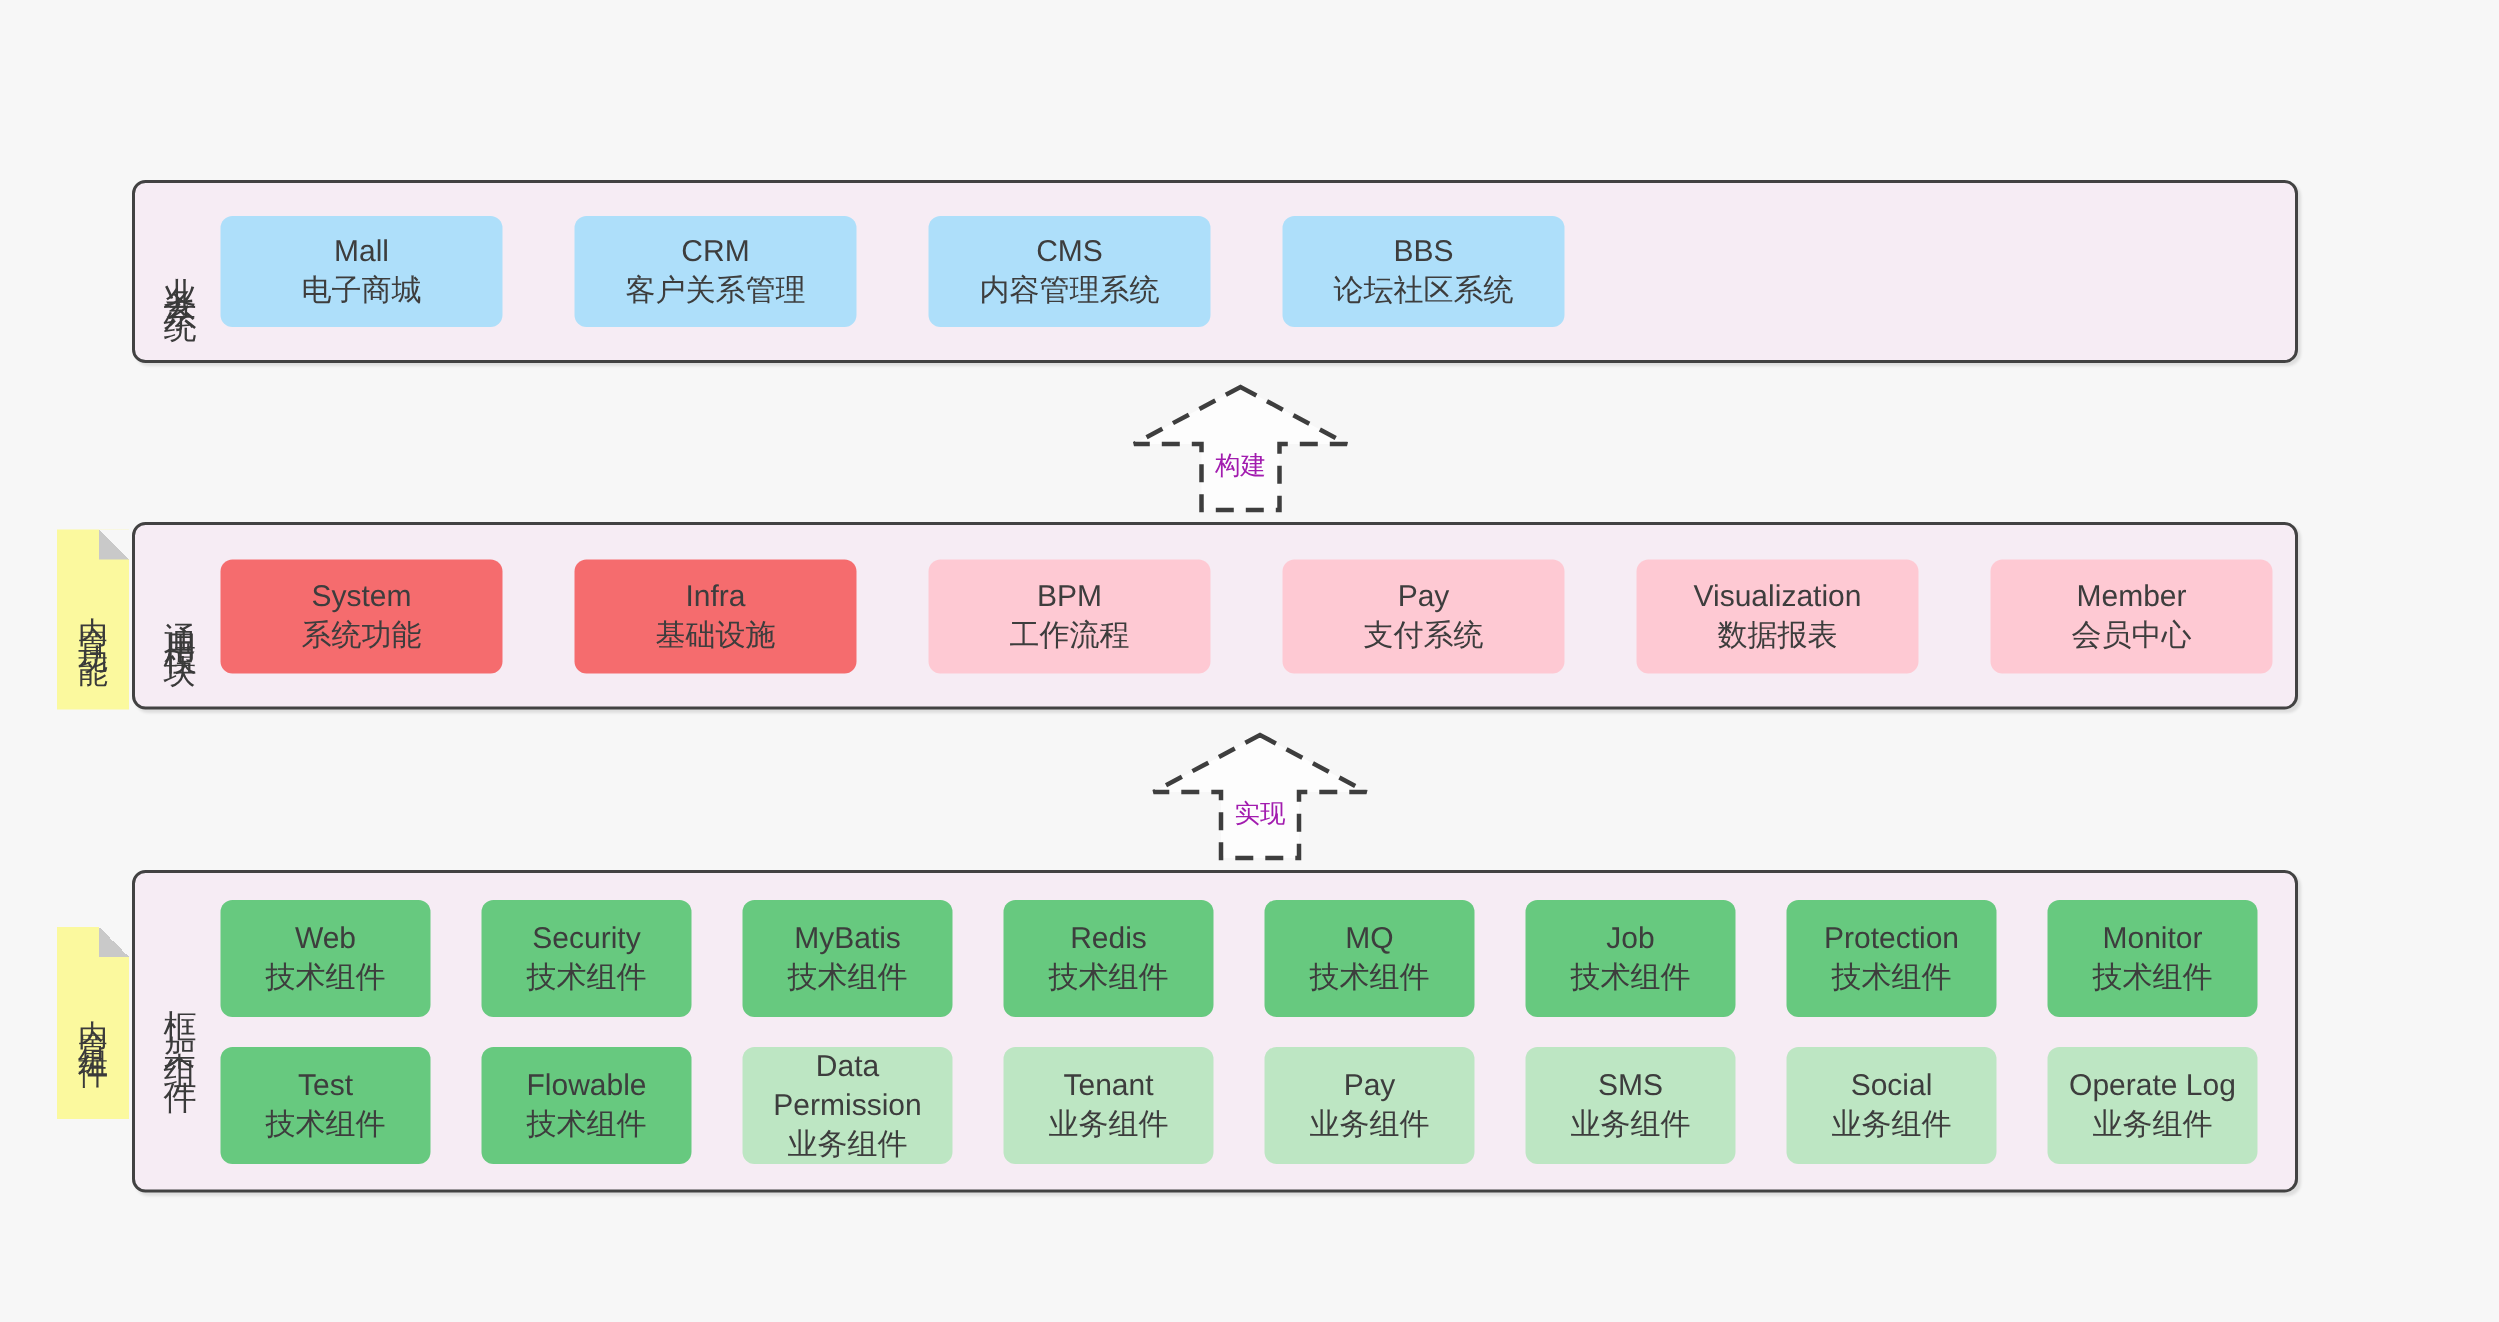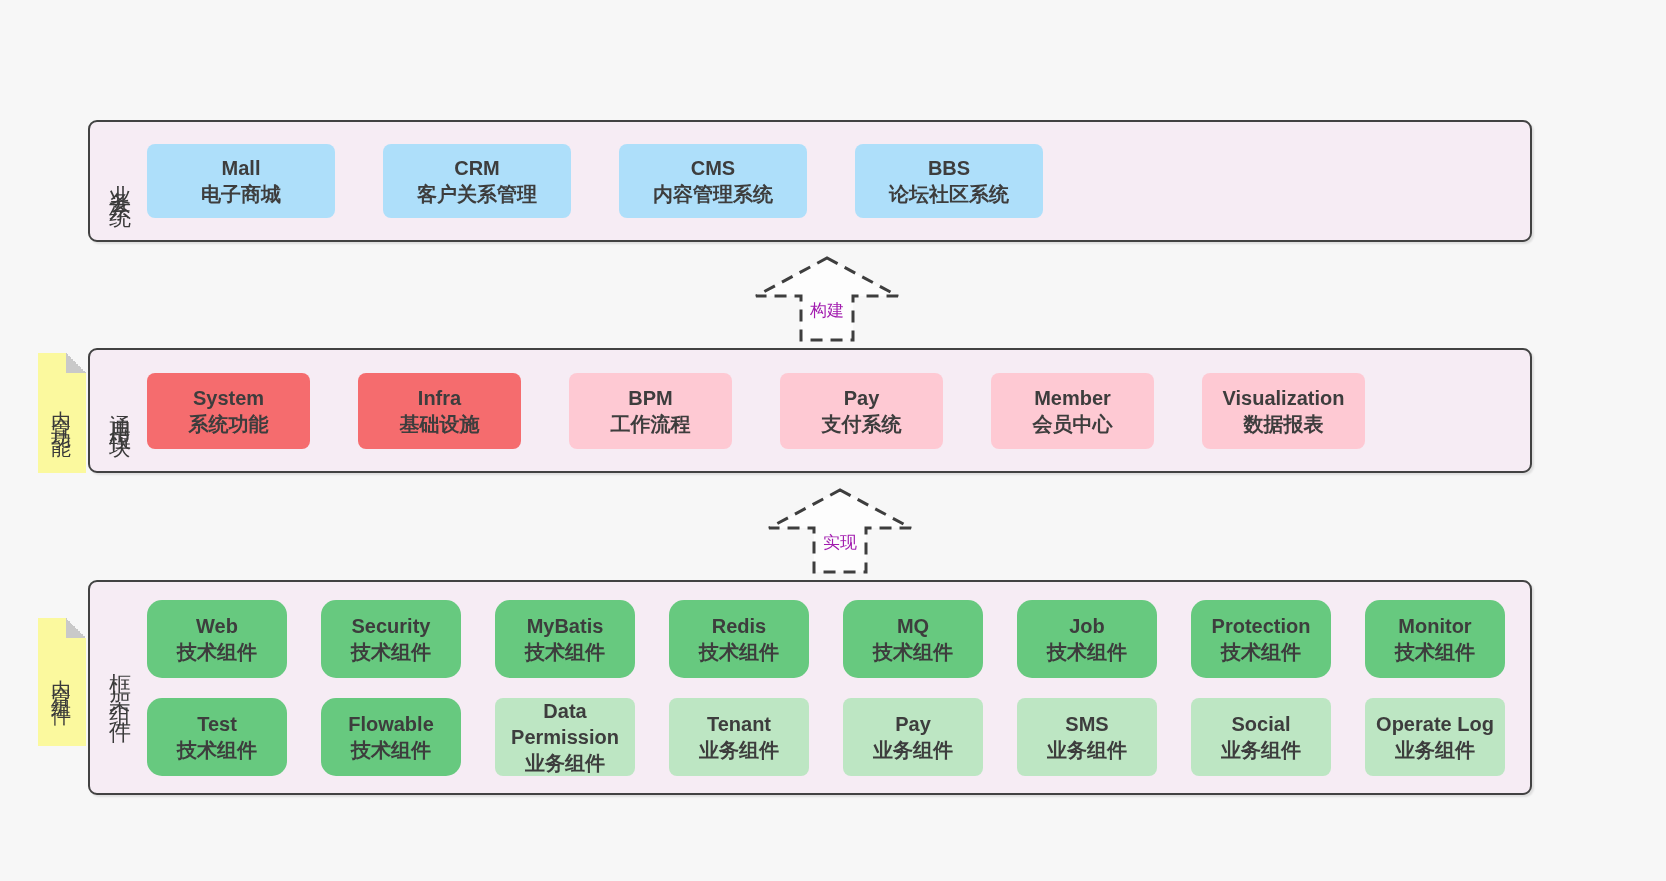--- a/index.html
+++ b/index.html
@@ -26,34 +26,34 @@
     writing-mode:vertical-rl;text-orientation:upright;
     font-size:22px;color:#3a3a3a;
   }
   .v-label.sp-s{letter-spacing:7px;}
   .v-label.sp-l{letter-spacing:16px;}
   .rows{
     position:absolute;left:0;top:0;right:0;bottom:0;
     display:flex;flex-direction:column;justify-content:center;
     gap:20px;padding-left:57px;box-sizing:border-box;
   }
-  .box-row{display:flex;gap:48px;font-weight:bold;}
+  .box-row{display:flex;gap:48px;}
   .section-3 .box-row{gap:34px;}
   .box{
     border-radius:8px;display:flex;flex-direction:column;
     align-items:center;justify-content:center;
     text-align:center;font-size:20px;line-height:26px;
   }
   .section-1 .box{width:188px;height:74px;}
-  .section-2 .box{width:163px;height:76px;}
+  .section-2 .box{width:188px;height:76px;}
   .section-3 .box{width:140px;height:78px;}
   .v-blue{background:var(--blue,#aedffa);}
   .v-red{background:var(--red,#f56c6e);}
   .v-pink{background:var(--pink,#fec9d3);}
-  .v-green{background:var(--green,#67c97f);border-radius:15px;}
+  .v-green{background:var(--green,#67c97f);}
   .v-green-light{background:var(--green_light,#bde6c3);}
   .note{
     position:absolute;left:38px;width:48px;
     background:var(--yellow,#fbf99e);
     display:flex;align-items:center;justify-content:center;
     writing-mode:vertical-rl;text-orientation:upright;
     font-size:20px;letter-spacing:9px;color:#3a3a3a;
   }
   .note-1{top:353px;height:120px;}
   .note-2{top:618px;height:128px;}
@@ -120,26 +120,26 @@
         </div>
         <div class="box v-pink">
           <div>BPM</div>
           <div>工作流程</div>
         </div>
         <div class="box v-pink">
           <div>Pay</div>
           <div>支付系统</div>
         </div>
         <div class="box v-pink">
+          <div>Visualization</div>
+          <div>数据报表</div>
+        </div>
+        <div class="box v-pink">
           <div>Member</div>
           <div>会员中心</div>
-        </div>
-        <div class="box v-pink">
-          <div>Visualization</div>
-          <div>数据报表</div>
         </div>
       </div>
     </div>
 </div>
 
 <div class="arrow arrow-2">
   <svg viewBox="0 0 150 88" width="150" height="88">
     <polygon points="75,3 146,41 101,41 101,85 49,85 49,41 4,41" fill="#fdfdfd" stroke="#3e3e3e" stroke-width="3" stroke-dasharray="12 8" stroke-linejoin="miter"></polygon>
   </svg>
   <div class="arrow-label"><span>实现</span></div>

